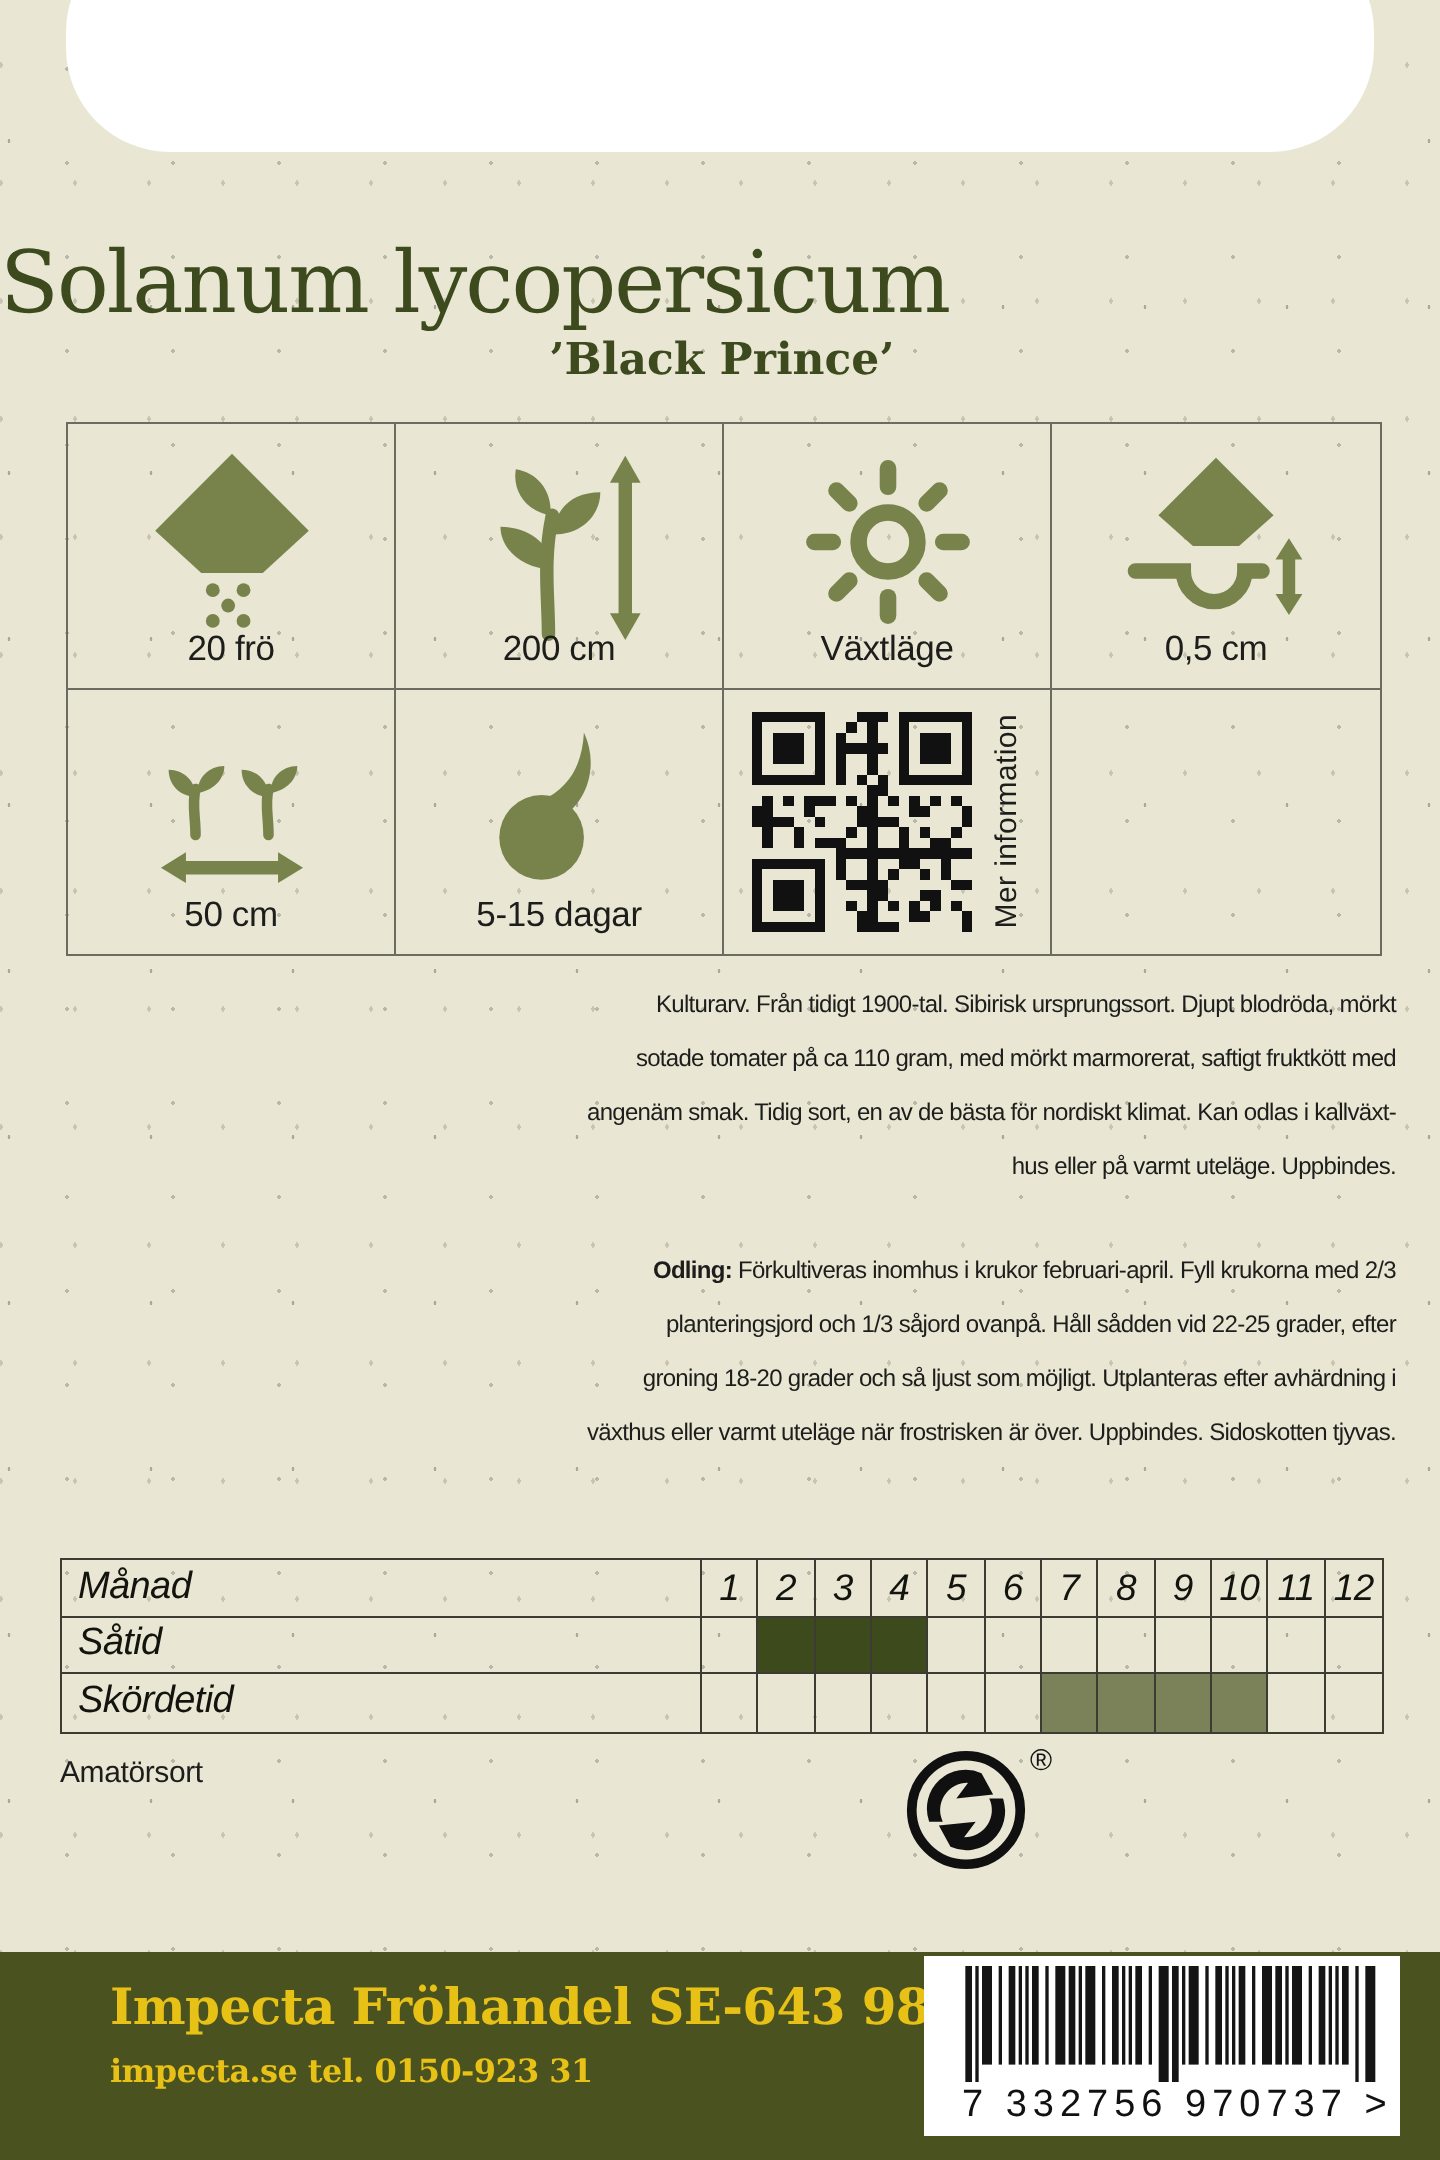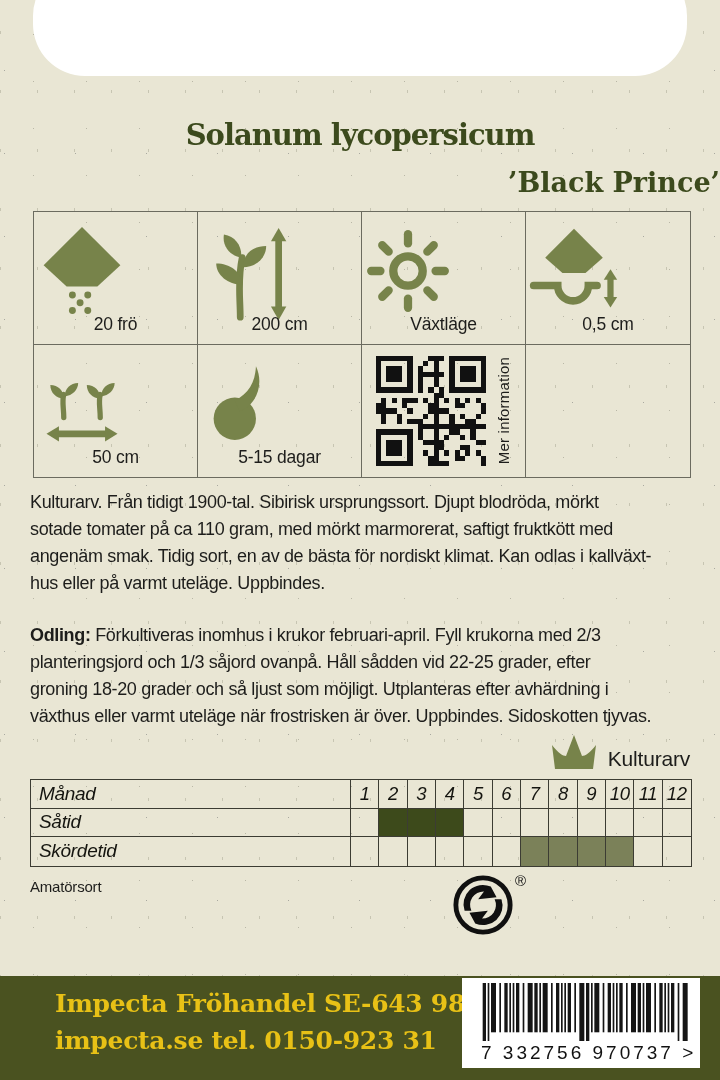--- a/index.html
+++ b/index.html
@@ -20,54 +20,54 @@
       radial-gradient(#c7c5b2 0.8px, transparent 0.9px),
       radial-gradient(#a9a9a0 0.7px, transparent 0.8px);
     background-size:53px 47px, 37px 59px, 71px 83px;
     background-position:7px 11px, 19px 3px, 40px 29px;
   }
   .cutout{
     position:absolute; left:33px; right:33px; top:-36px; height:112px;
     background:#fff; border-radius:52px;
   }
   .title{
-    position:absolute; left:0; right:0; top:120px; text-align:center;
+    position:absolute; left:0; right:0; top:120px; 
+    font-family:"DejaVu Serif",serif; font-weight:normal;
+    font-size:43px; letter-spacing:-1px; color:var(--green-dark); line-height:1.05;
+  }
+  .subtitle{
+    position:absolute; left:2px; right:0; top:167px; text-align:center;
     font-family:"DejaVu Serif",serif; font-weight:bold;
-    font-size:29px; letter-spacing:-1px; color:var(--green-dark); line-height:1.05;
-  }
-  .subtitle{
-    position:absolute; left:2px; right:0; top:167px; text-align:right;
-    font-family:"DejaVu Serif",serif; font-weight:bold;
-    font-size:27px; color:var(--green-dark);
+    font-size:22px; color:var(--green-dark);
   }
   .icon-grid{
     position:absolute; left:33px; top:211px; width:658px; height:267px;
     display:grid; grid-template-columns:repeat(4,1fr); grid-template-rows:1fr 1fr;
     border:1.5px solid var(--grid-line);
   }
   .cell{position:relative; border-right:1.3px solid var(--grid-line); border-bottom:1.3px solid var(--grid-line);
-    display:flex; align-items:flex-start; }
+    display:flex; align-items:flex-start; justify-content:center;}
   .cell:nth-child(4n){border-right:none;}
   .cell:nth-child(n+5){border-bottom:none;}
   .cell svg.pict{margin-top:13px; color:var(--icon-green);}
   .cap{
     position:absolute; bottom:9px; left:0; right:0; text-align:center;
     font-size:17.5px; letter-spacing:-0.2px; color:var(--ink);
   }
   .qr-wrap{display:flex; align-items:center; justify-content:center; gap:9px; width:100%; height:100%;}
   .qr-svg{background:transparent;}
   .qr-svg rect{fill:#111;}
   .qr-label{
     writing-mode:vertical-rl; transform:rotate(180deg);
     font-size:15px; color:var(--ink); letter-spacing:0.2px;
   }
   .para{
     position:absolute; left:30px; width:668px;
-    font-size:18px; line-height:27px; letter-spacing:-0.35px;
-    color:var(--ink); white-space:pre-line;
+    font-size:12px; line-height:27px; letter-spacing:-0.35px;
+    color:var(--ink); white-space:pre-line;text-align:right;
   }
   .para b{letter-spacing:-0.35px;}
   .desc{top:489px;}
   .odling{top:622px;}
   .badge{
     position:absolute; right:30px; top:733px; display:flex; align-items:flex-end; gap:10px;
   }
   .badge-label{font-size:21px; letter-spacing:-0.2px; color:var(--ink); padding-bottom:2px;}
   .calendar{
     position:absolute; left:30px; top:779px; width:662px;
@@ -93,21 +93,21 @@
     position:absolute; left:0; right:0; top:976px; height:104px; background:var(--bar-bg);
   }
   .bar-address{
     position:absolute; left:55px; top:13px;
     font-family:"DejaVu Serif",serif; font-weight:600;
     font-size:25px; color:var(--bar-text); letter-spacing:-0.3px;
   }
   .bar-contact{
     position:absolute; left:55px; top:50px;
     font-family:"DejaVu Serif",serif; font-weight:600;
-    font-size:25px; color:var(--bar-text); letter-spacing:-0.3px;text-align:center;
+    font-size:16px; color:var(--bar-text); letter-spacing:-0.3px;text-align:center;
   }
   .barcode-box{
     position:absolute; left:462px; top:2px; width:238px; height:90px; background:#fff;
     padding:5px 9px 0 19px;
   }
   .barcode-bars{display:block; width:220px; height:58px;}
   .barcode-bars rect{fill:#151515;}
   .barcode-digits{
     margin-top:1px; font-size:19px; letter-spacing:3px; color:#111; text-align:center;
     font-family:"Liberation Sans",sans-serif; white-space:nowrap;
@@ -433,26 +433,20 @@
   <p class="para desc">Kulturarv. Från tidigt 1900-tal. Sibirisk ursprungssort. Djupt blodröda, mörkt
 sotade tomater på ca 110 gram, med mörkt marmorerat, saftigt fruktkött med
 angenäm smak. Tidig sort, en av de bästa för nordiskt klimat. Kan odlas i kallväxt-
 hus eller på varmt uteläge. Uppbindes.</p>
 
   <p class="para odling"><b>Odling:</b><span> Förkultiveras inomhus i krukor februari-april. Fyll krukorna med 2/3
 planteringsjord och 1/3 såjord ovanpå. Håll sådden vid 22-25 grader, efter
 groning 18-20 grader och så ljust som möjligt. Utplanteras efter avhärdning i
 växthus eller varmt uteläge när frostrisken är över. Uppbindes. Sidoskotten tjyvas.</span></p>
 
-  <div class="badge">
-    <svg width="48" height="40" viewBox="0 0 48 40">
-      <path fill="#77834a" d="M5,36 L2,12 C8,20 13,23 16,23 L24,2 L32,23 C35,23 40,20 46,12 L43,36 Z"></path>
-    </svg>
-    <span class="badge-label">Kulturarv</span>
-  </div>
 
   <div class="calendar">
       <div class="cal-cell lab">Månad</div>
       <div class="cal-cell">1</div>
       <div class="cal-cell">2</div>
       <div class="cal-cell">3</div>
       <div class="cal-cell">4</div>
       <div class="cal-cell">5</div>
       <div class="cal-cell">6</div>
       <div class="cal-cell">7</div>

